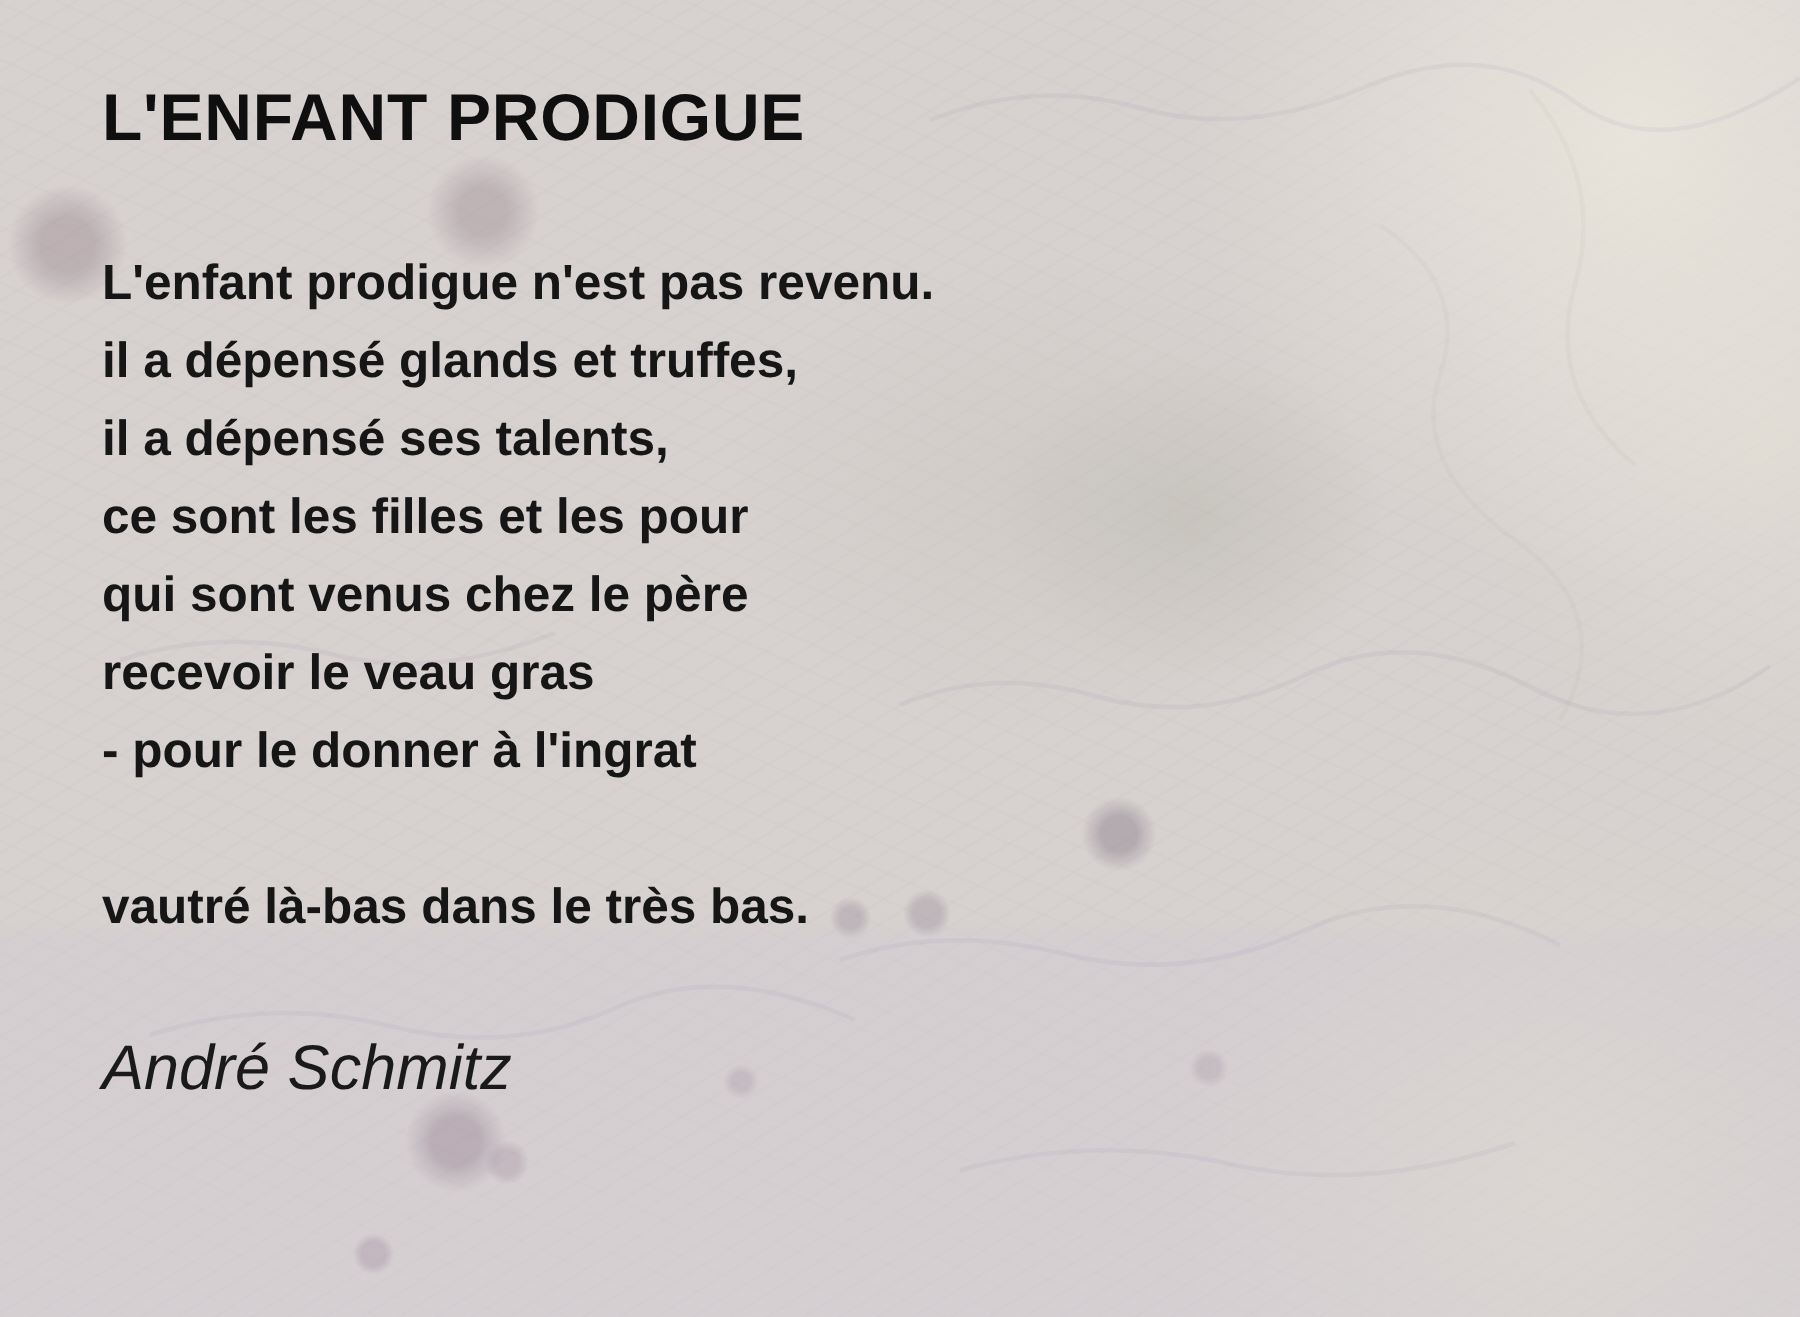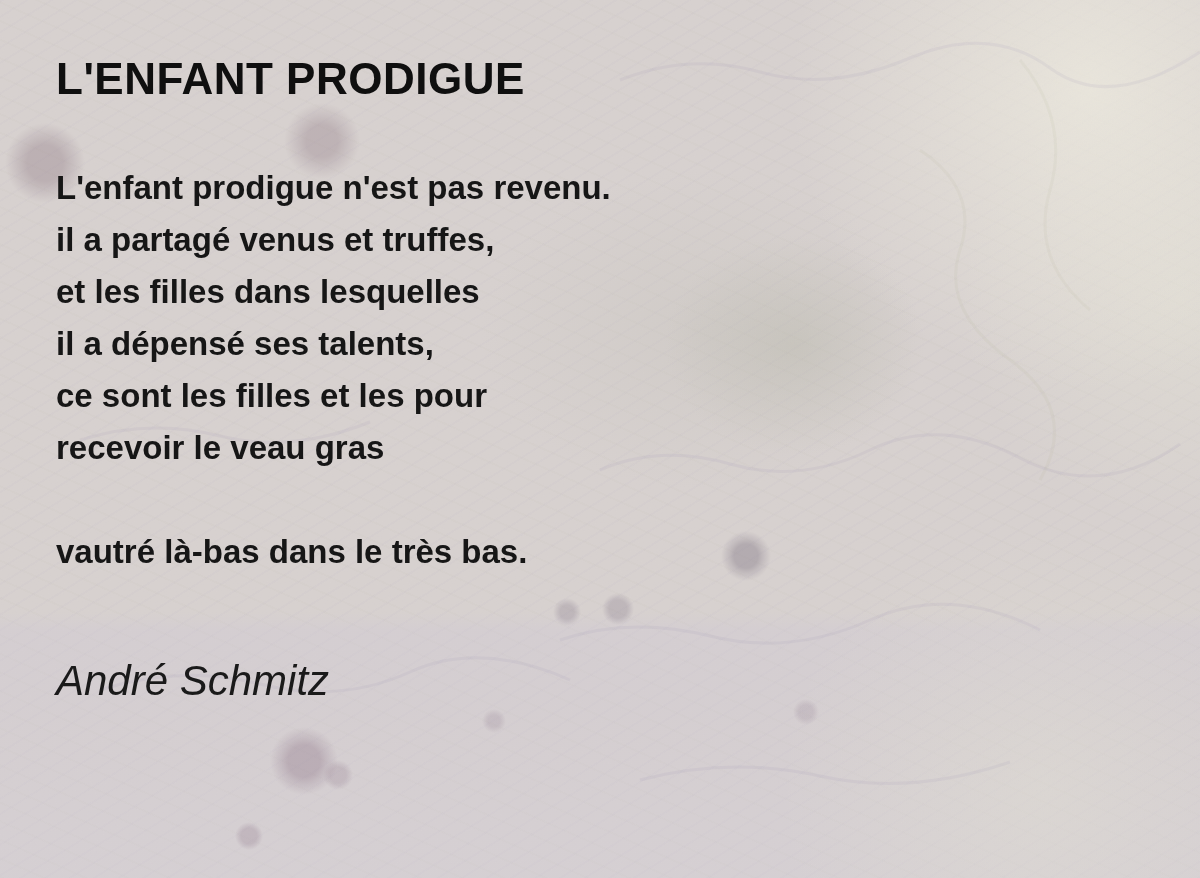--- a/index.html
+++ b/index.html
@@ -52,21 +52,21 @@
   }
   .texture-svg {
     position: absolute;
     left: 0; top: 0;
     width: 1200px;
     height: 878px;
     pointer-events: none;
   }
   .content {
     position: absolute;
-    left: 56px;
+    left: 68px;
     top: 0;
     width: 1080px;
     color: #141414;
   }
   .title {
     margin: 0;
     padding-top: 57px;
     font-size: 44px;
     line-height: 1.0;
     font-weight: bold;
@@ -81,21 +81,21 @@
     line-height: 52px;
     font-size: 33px;
     font-weight: bold;
     white-space: pre;
     color: #161616;
   }
   .stanza-break {
     height: 52px;
   }
   .author {
-    margin-top: 82px;
+    margin-top: 61px;
     font-size: 42px;
     line-height: 1.0;
     font-style: italic;
     font-weight: normal;
     color: #1a1a1a;
   }
 </style>
 </head>
 <body>
 
@@ -121,25 +121,26 @@
       <path d="M920,150 q60,40 40,100 t50,110 t30,120"></path>
       <path d="M1020,60 q50,60 30,130 t40,120"></path>
     </g>
   </svg>
 
   <div class="content">
     <h1 class="title">L'ENFANT PRODIGUE</h1>
 
     <div class="poem">
       <div class="poem-line">L'enfant prodigue n'est pas revenu.</div>
-      <div class="poem-line">il a partagé venus et truffes,</div>
-      <div class="poem-line">et les filles dans lesquelles</div>
+      <div class="poem-line">il a dépensé glands et truffes,</div>
       <div class="poem-line">il a dépensé ses talents,</div>
       <div class="poem-line">ce sont les filles et les pour</div>
+      <div class="poem-line">qui sont venus chez le père</div>
       <div class="poem-line">recevoir le veau gras</div>
+      <div class="poem-line">- pour le donner à l'ingrat</div>
       <div class="stanza-break"></div>
       <div class="poem-line">vautré là-bas dans le très bas.</div>
     </div>
 
     <div class="author">André Schmitz</div>
   </div>
 
 </div>
 
 </body></html>

